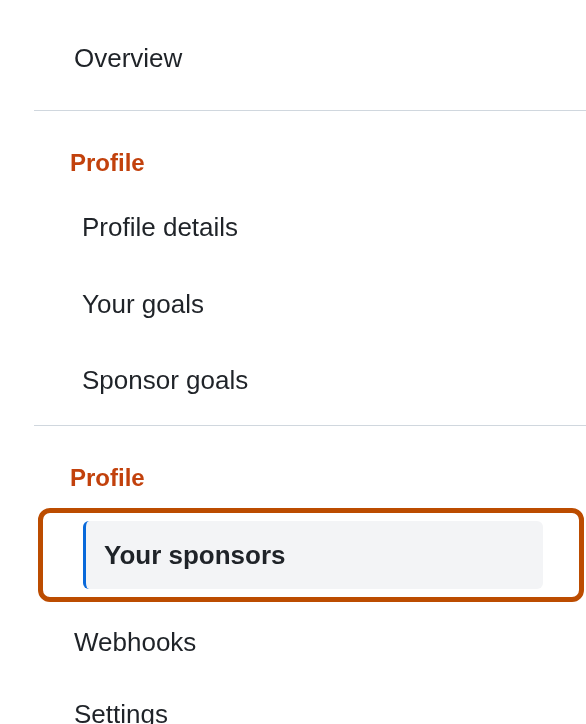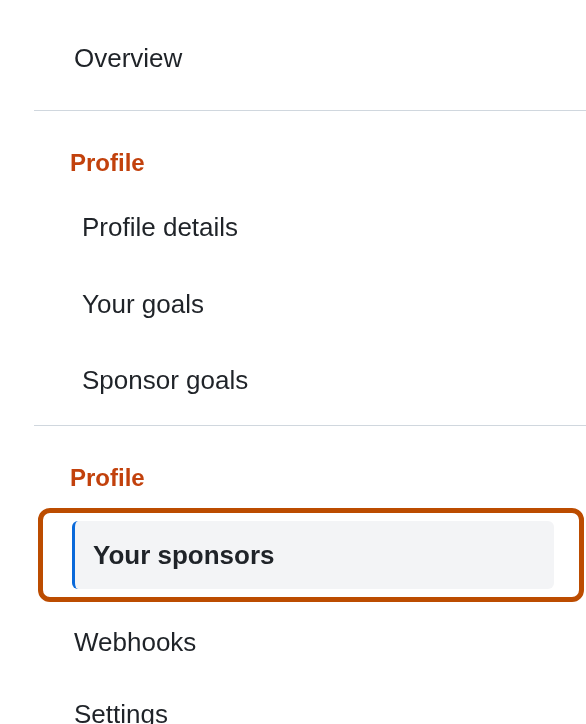--- a/index.html
+++ b/index.html
@@ -43,21 +43,21 @@
       font-weight: 600;
       border-left: 3px solid #0969da;
       margin: 4px 20px 4px 24px;
       padding: 16px 0 16px 18px;
       border-radius: 6px;
     }
     .highlight-box {
       border: 5px solid #bc4c00;
       border-radius: 12px;
       margin: 0 10px 0 14px;
-      padding: 4px 5px;
+      padding: 4px 16px;
     }
     .section-profile .nav-item {
       padding-top: 16px;
       padding-bottom: 16px;
     }
     .overview-item {
       padding-top: 16px;
       padding-bottom: 16px;
     }
   </style>

